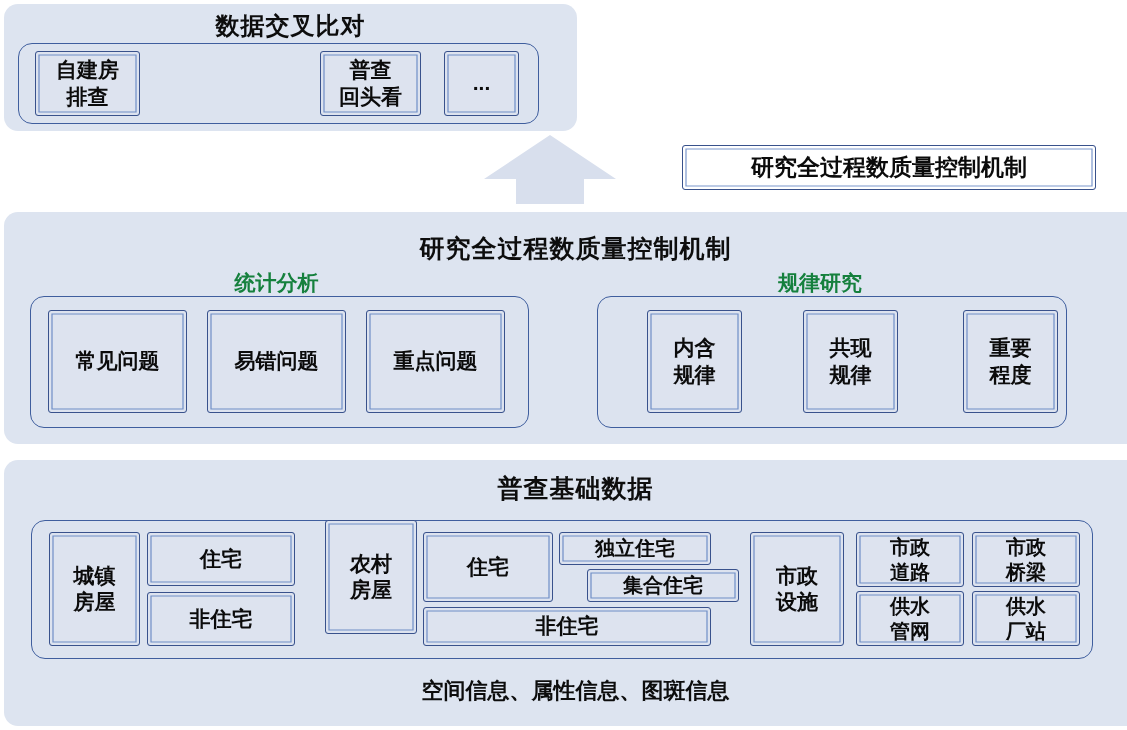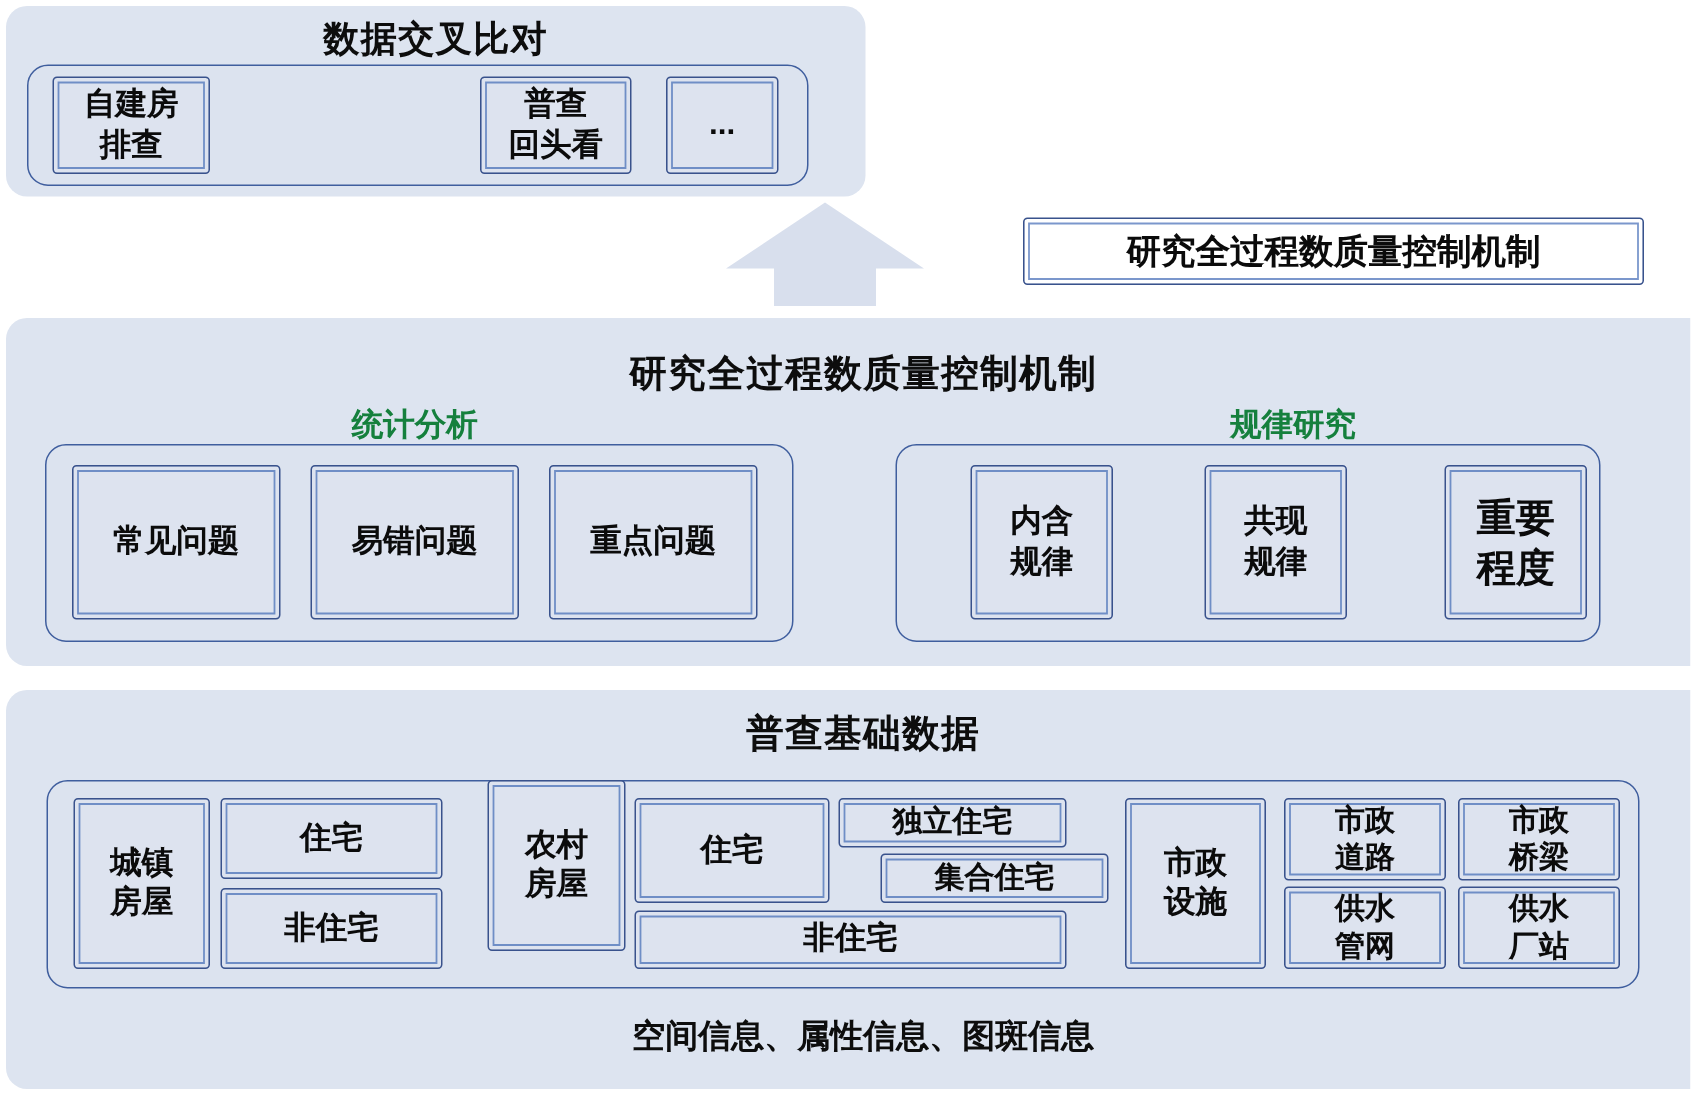--- a/index.html
+++ b/index.html
@@ -110,27 +110,27 @@
 
   <div class="panel" style="left:4px; top:212px; width:1119px; height:232px;">
     <div class="panel-title" style="top:20px; font-size:25px;">研究全过程数质量控制机制</div>
 
     <div class="group-label" style="top:57px; left:0; width:545px; font-size:21px;">统计分析</div>
     <div class="group" style="left:26px; top:84px; width:499px; height:132px;"></div>
     <div class="box" style="left:44px; top:98px; width:139px; height:103px; font-size:21px;">常见问题</div>
     <div class="box" style="left:203px; top:98px; width:139px; height:103px; font-size:21px;">易错问题</div>
     <div class="box" style="left:362px; top:98px; width:139px; height:103px; font-size:21px;">重点问题</div>
 
-    <div class="group-label" style="top:57px; left:608px; width:500px; font-size:21px;">规律研究</div>
+    <div class="group-label" style="top:57px; left:566px; width:500px; font-size:21px;">规律研究</div>
     <div class="group" style="left:593px; top:84px; width:470px; height:132px;"></div>
     <div class="box" style="left:643px; top:98px; width:95px; height:103px; font-size:21px;">内含
 规律</div>
     <div class="box" style="left:799px; top:98px; width:95px; height:103px; font-size:21px;">共现
 规律</div>
-    <div class="box" style="left:959px; top:98px; width:95px; height:103px; font-size:26px;">重要
+    <div class="box" style="left:959px; top:98px; width:95px; height:103px; font-size:21px;">重要
 程度</div>
   </div>
 
   <div class="panel" style="left:4px; top:460px; width:1119px; height:266px;">
     <div class="panel-title" style="top:12px; font-size:25px;">普查基础数据</div>
 
     <div class="group" style="left:27px; top:60px; width:1062px; height:139px;"></div>
 
     <div class="box" style="left:45px; top:72px; width:91px; height:114px; font-size:21px;">城镇
 房屋</div>

